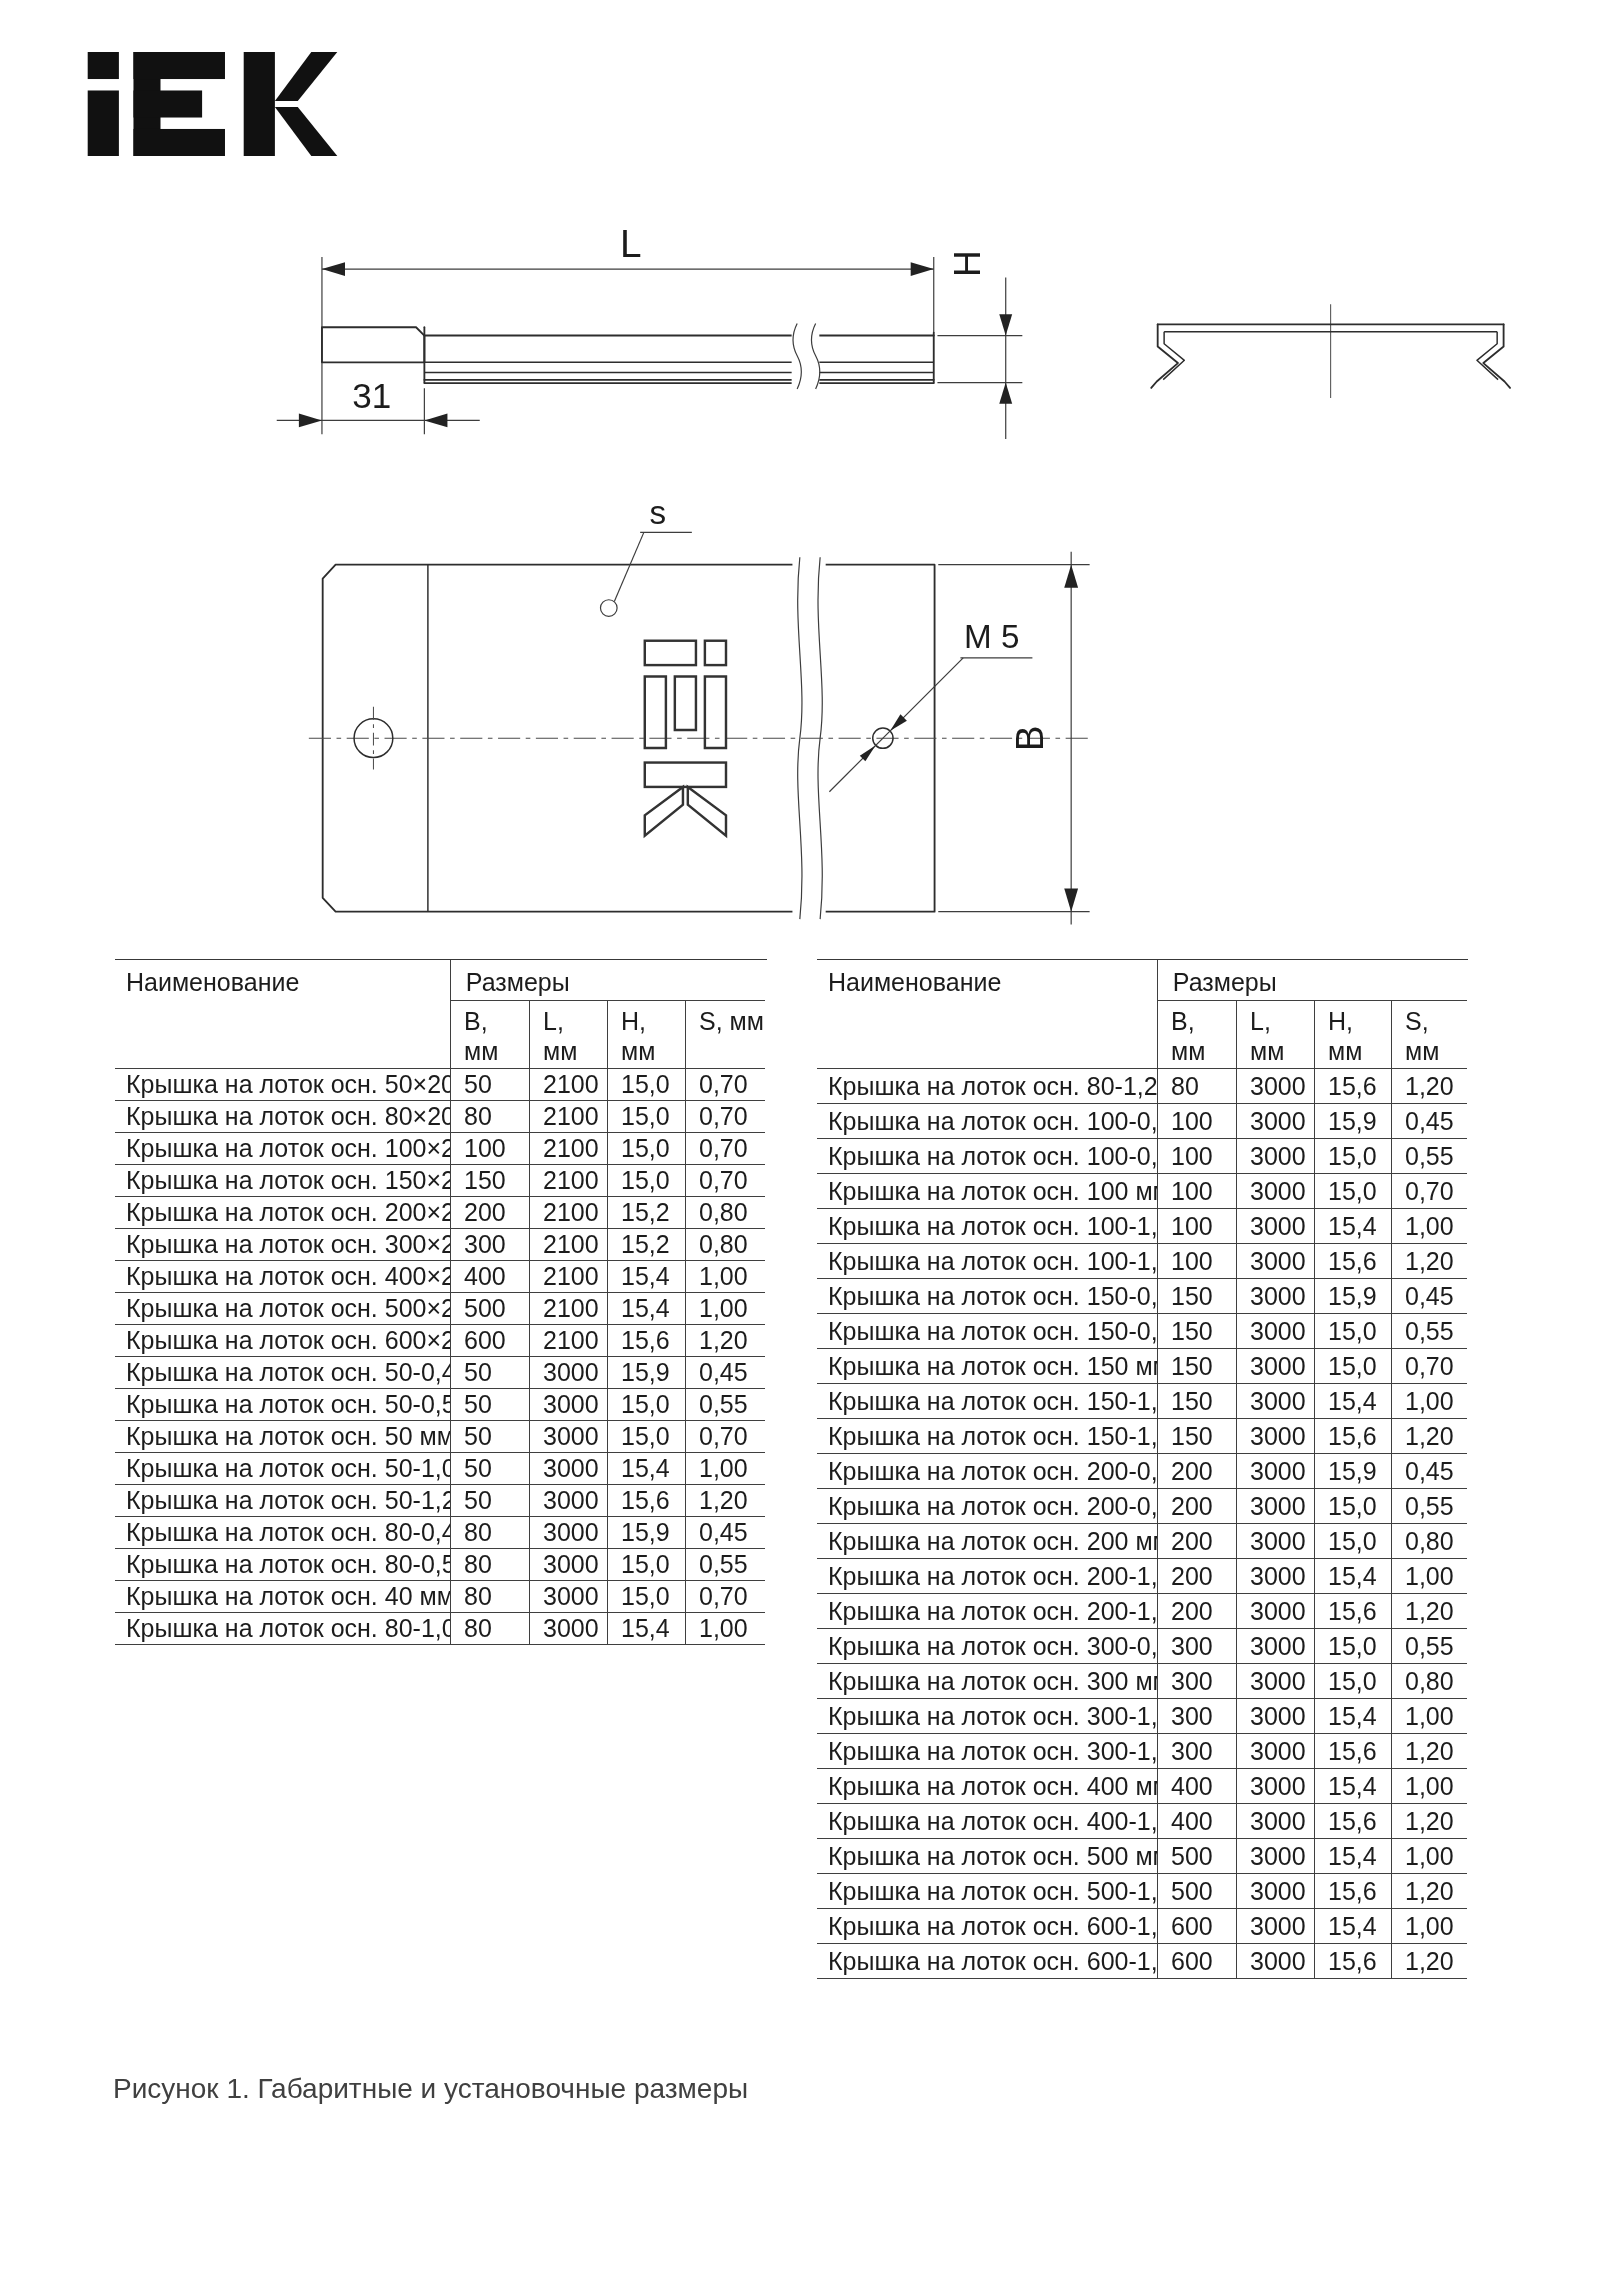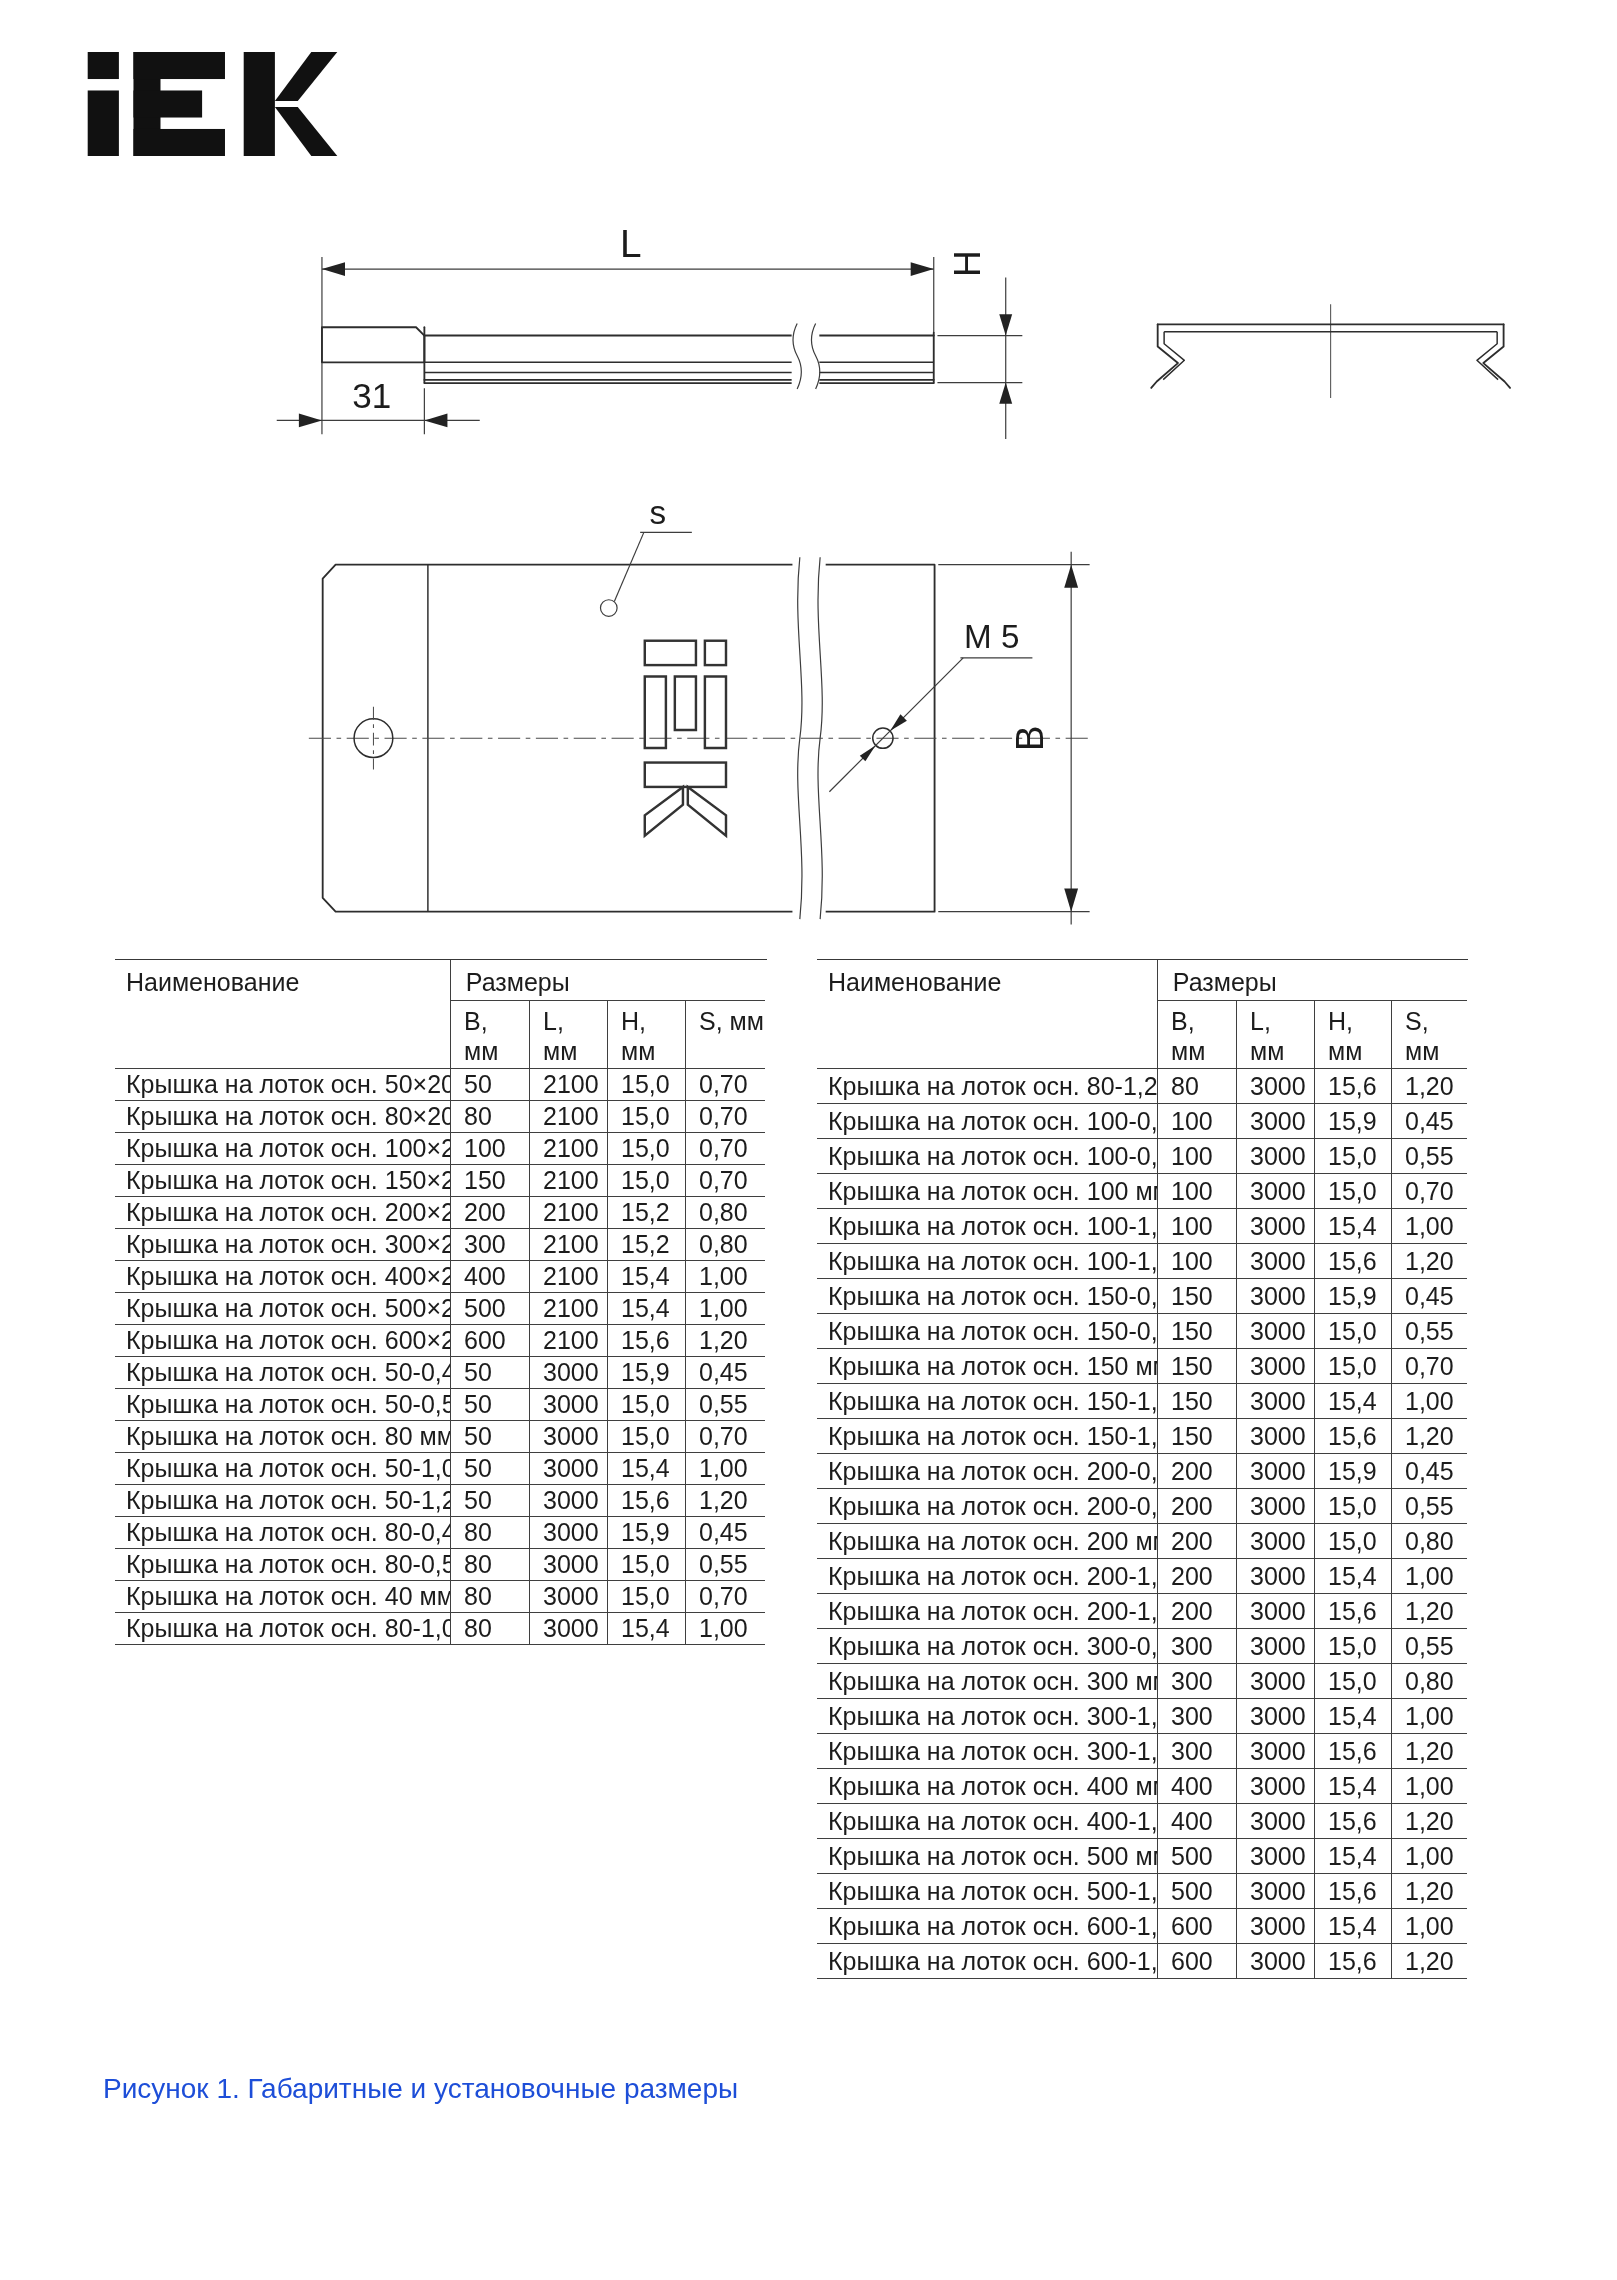--- a/index.html
+++ b/index.html
@@ -17,21 +17,21 @@
   .tbl{position:absolute;border-top:1.8px solid #383838}
   .c{box-sizing:border-box;font-size:25px;white-space:nowrap;overflow:hidden}
   .bb{border-bottom:1.4px solid #3f3f3f}
   .bl{border-left:1.4px solid #3f3f3f}
   .br{border-right:1.4px solid #3f3f3f}
   .nm{display:flex;align-items:center;padding-left:11px}
   .num{display:flex;align-items:center;padding-left:13px}
   .hname{padding:8.3px 0 0 11px}
   .hdims{padding:8.3px 0 0 14.8px}
   .sub{padding:4.6px 0 0 13px;line-height:30px}
-  #caption{position:absolute;left:103px;top:2073px;font-size:28px;color:#1d4ed8}
+  #caption{position:absolute;left:113px;top:2073px;font-size:28px;color:#404040}
 </style>
 </head>
 <body>
 
 <div id="page">
 
   <svg class="abs" style="left:87px;top:52px" width="251" height="104" viewBox="0 0 240 100">
     <g fill="#111">
       <rect x="0" y="0" width="30" height="26"></rect>
       <rect x="0" y="37" width="30" height="63"></rect>
@@ -210,21 +210,21 @@
       <div class="c nm br bb">Крышка на лоток осн. 50-0,45 мм</div>
       <div class="c num bb">50</div>
       <div class="c num bb bl">3000</div>
       <div class="c num bb bl">15,9</div>
       <div class="c num bb bl">0,45</div>
       <div class="c nm br bb">Крышка на лоток осн. 50-0,55 мм</div>
       <div class="c num bb">50</div>
       <div class="c num bb bl">3000</div>
       <div class="c num bb bl">15,0</div>
       <div class="c num bb bl">0,55</div>
-      <div class="c nm br bb">Крышка на лоток осн. 80 мм</div>
+      <div class="c nm br bb">Крышка на лоток осн. 50 мм</div>
       <div class="c num bb">50</div>
       <div class="c num bb bl">3000</div>
       <div class="c num bb bl">15,0</div>
       <div class="c num bb bl">0,70</div>
       <div class="c nm br bb">Крышка на лоток осн. 50-1,0 мм</div>
       <div class="c num bb">50</div>
       <div class="c num bb bl">3000</div>
       <div class="c num bb bl">15,4</div>
       <div class="c num bb bl">1,00</div>
       <div class="c nm br bb">Крышка на лоток осн. 50-1,2 мм</div>

